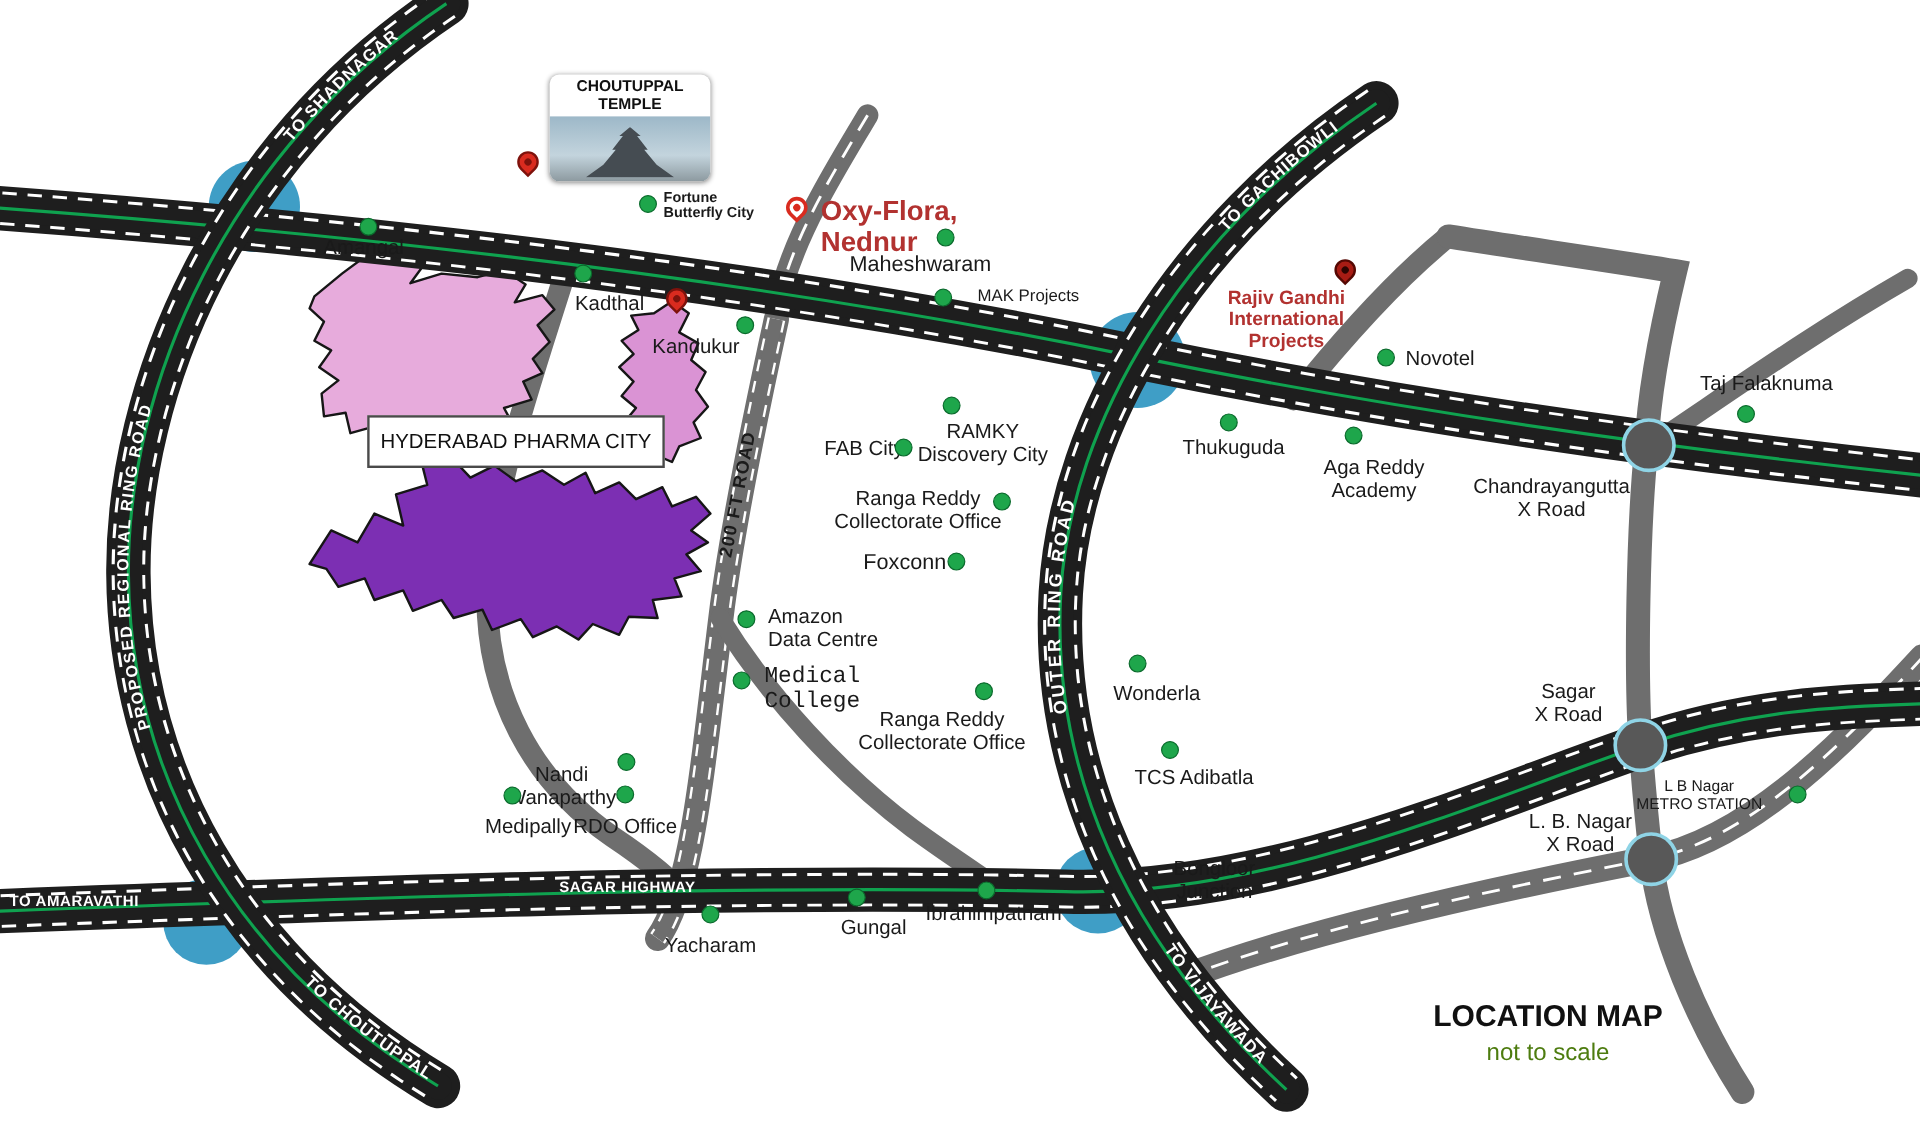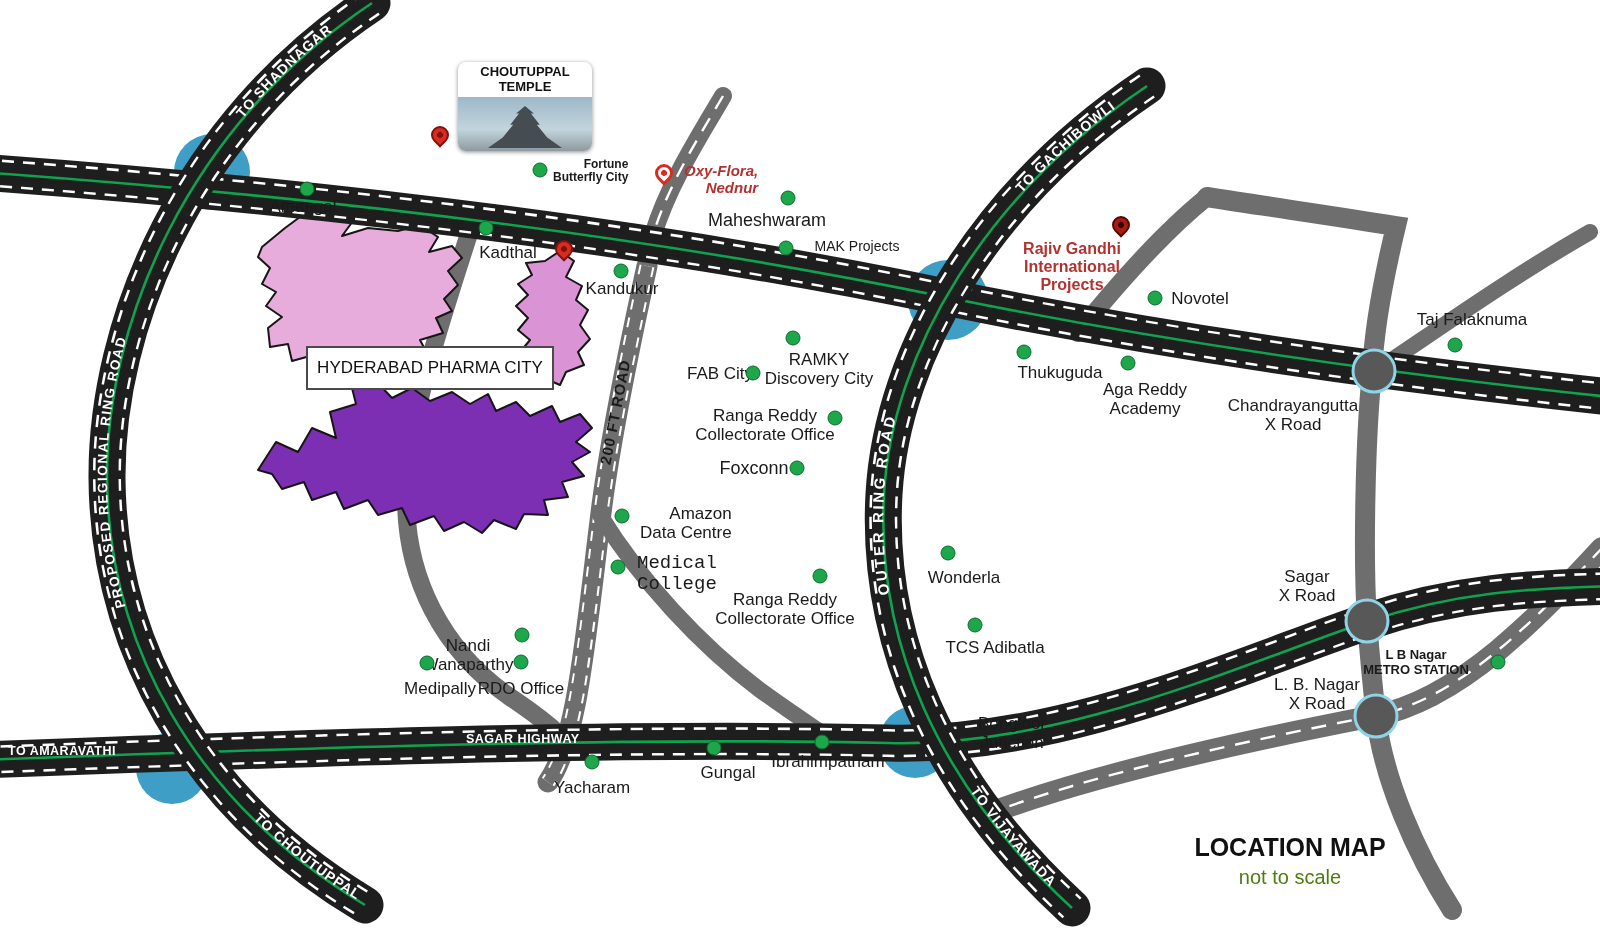--- a/index.html
+++ b/index.html
@@ -46,21 +46,21 @@
     font-weight:bold;color:#111;z-index:4;}
   .loc-sub{position:absolute;left:1160px;top:866px;width:260px;text-align:center;font-size:20px;
     color:#4d7c0f;z-index:4;}
 
   .marker-layer{position:absolute;left:0;top:0;width:1600px;height:946px;z-index:5;}
   .dot{position:absolute;width:15px;height:15px;border-radius:50%;background:var(--dot-green);
     border:1.5px solid #0b6b2d;box-sizing:border-box;transform:translate(-50%,-50%);z-index:5;}
   .lm-label{position:absolute;transform:translateX(-50%);text-align:center;color:#1a1a1a;
     font-size:17px;line-height:1.12;z-index:4;}
   .lm-label > div{white-space:nowrap;}
-  .lm-label.left-align{transform:none;text-align:right;}
+  .lm-label.left-align{transform:none;text-align:left;}
   .lm-label.red{color:var(--red-text);font-weight:bold;}
 
   .pin{position:absolute;width:18px;height:18px;z-index:6;border-radius:50% 50% 50% 0;
     transform:rotate(-45deg);box-sizing:border-box;}
   .pin.solid{background:var(--pin-red);border:2px solid #7e120c;}
   .pin.dark{background:var(--pin-dark-red);border:2px solid #550803;}
   .pin.hollow{background:#fff;border:3px solid var(--pin-red);}
   .pin::after{content:"";position:absolute;left:50%;top:50%;width:6px;height:6px;border-radius:50%;
     transform:translate(-50%,-50%);}
   .pin.solid::after{background:#7e120c;}
@@ -175,21 +175,21 @@
       <div class="dot" style="left: 540px; top: 170px;"></div>
       <div class="lm-label left-align" style="left: 553px; top: 158px; font-size: 12px; font-weight: 700;">
         <div>Fortune</div>
         <div>Butterfly City</div>
       </div>
       <div class="dot" style="left: 486px; top: 228px;"></div>
       <div class="lm-label" style="left: 508px; top: 243px;">
         <div>Kadthal</div>
       </div>
       <div class="dot" style="left: 621px; top: 271px;"></div>
-      <div class="lm-label" style="left: 622px; top: 279px;">
+      <div class="lm-label" style="left: 580px; top: 279px;">
         <div>Kandukur</div>
       </div>
       <div class="dot" style="left: 788px; top: 198px;"></div>
       <div class="lm-label" style="left: 767px; top: 210px; font-size: 18px;">
         <div>Maheshwaram</div>
       </div>
       <div class="dot" style="left: 786px; top: 248px;"></div>
       <div class="lm-label" style="left: 857px; top: 239px; font-size: 14px; text-align: center;">
         <div>MAK Projects</div>
       </div>
@@ -245,21 +245,21 @@
       </div>
       <div class="dot" style="left: 714px; top: 748px;"></div>
       <div class="lm-label" style="left: 728px; top: 763px;">
         <div>Gungal</div>
       </div>
       <div class="dot" style="left: 822px; top: 742px;"></div>
       <div class="lm-label" style="left: 828px; top: 752px;">
         <div>Ibrahimpatnam</div>
       </div>
       <div class="dot" style="left: 1024px; top: 352px;"></div>
-      <div class="lm-label" style="left: 1028px; top: 363px; margin-left: 32px;">
+      <div class="lm-label" style="left: 1028px; top: 363px;">
         <div>Thukuguda</div>
       </div>
       <div class="dot" style="left: 1128px; top: 363px;"></div>
       <div class="lm-label" style="left: 1145px; top: 380px;">
         <div>Aga Reddy</div>
         <div>Academy</div>
       </div>
       <div class="dot" style="left: 1155px; top: 298px;"></div>
       <div class="lm-label" style="left: 1200px; top: 289px;">
         <div>Novotel</div>
@@ -270,41 +270,41 @@
       </div>
       <div class="dot" style="left: 948px; top: 553px;"></div>
       <div class="lm-label" style="left: 964px; top: 568px;">
         <div>Wonderla</div>
       </div>
       <div class="dot" style="left: 975px; top: 625px;"></div>
       <div class="lm-label" style="left: 995px; top: 638px;">
         <div>TCS Adibatla</div>
       </div>
       <div class="dot" style="left: 1498px; top: 662px;"></div>
-      <div class="lm-label" style="left: 1416px; top: 648px; font-size: 13px; font-weight: 700;">
+      <div class="lm-label" style="left: 1416px; top: 648px; font-size: 13px; font-weight: 400;">
         <div>L B Nagar</div>
         <div>METRO STATION</div>
       </div>
       <div class="lm-label" style="left: 1293px; top: 396px;">
         <div>Chandrayangutta</div>
         <div>X Road</div>
       </div>
       <div class="lm-label" style="left: 1307px; top: 567px;">
         <div>Sagar</div>
         <div>X Road</div>
       </div>
       <div class="lm-label" style="left: 1317px; top: 675px;">
         <div>L. B. Nagar</div>
         <div>X Road</div>
       </div>
       <div class="lm-label" style="left: 1012px; top: 714px;">
         <div>Bongloor</div>
         <div>Junction</div>
       </div>
-      <div class="lm-label left-align red" style="left: 684px; top: 163px; font-size: 15px; font-style: italic;">
+      <div class="lm-label left-align red" style="left: 684px; top: 163px; font-size: 23px;">
         <div>Oxy-Flora,</div>
         <div>Nednur</div>
       </div>
       <div class="lm-label red" style="left: 1072px; top: 240px; font-size: 16px;">
         <div>Rajiv Gandhi</div>
         <div>International</div>
         <div>Projects</div>
       </div>
       <div class="pin solid" style="left: 431px; top: 126px;"></div>
       <div class="pin solid" style="left: 555px; top: 240px;"></div>

